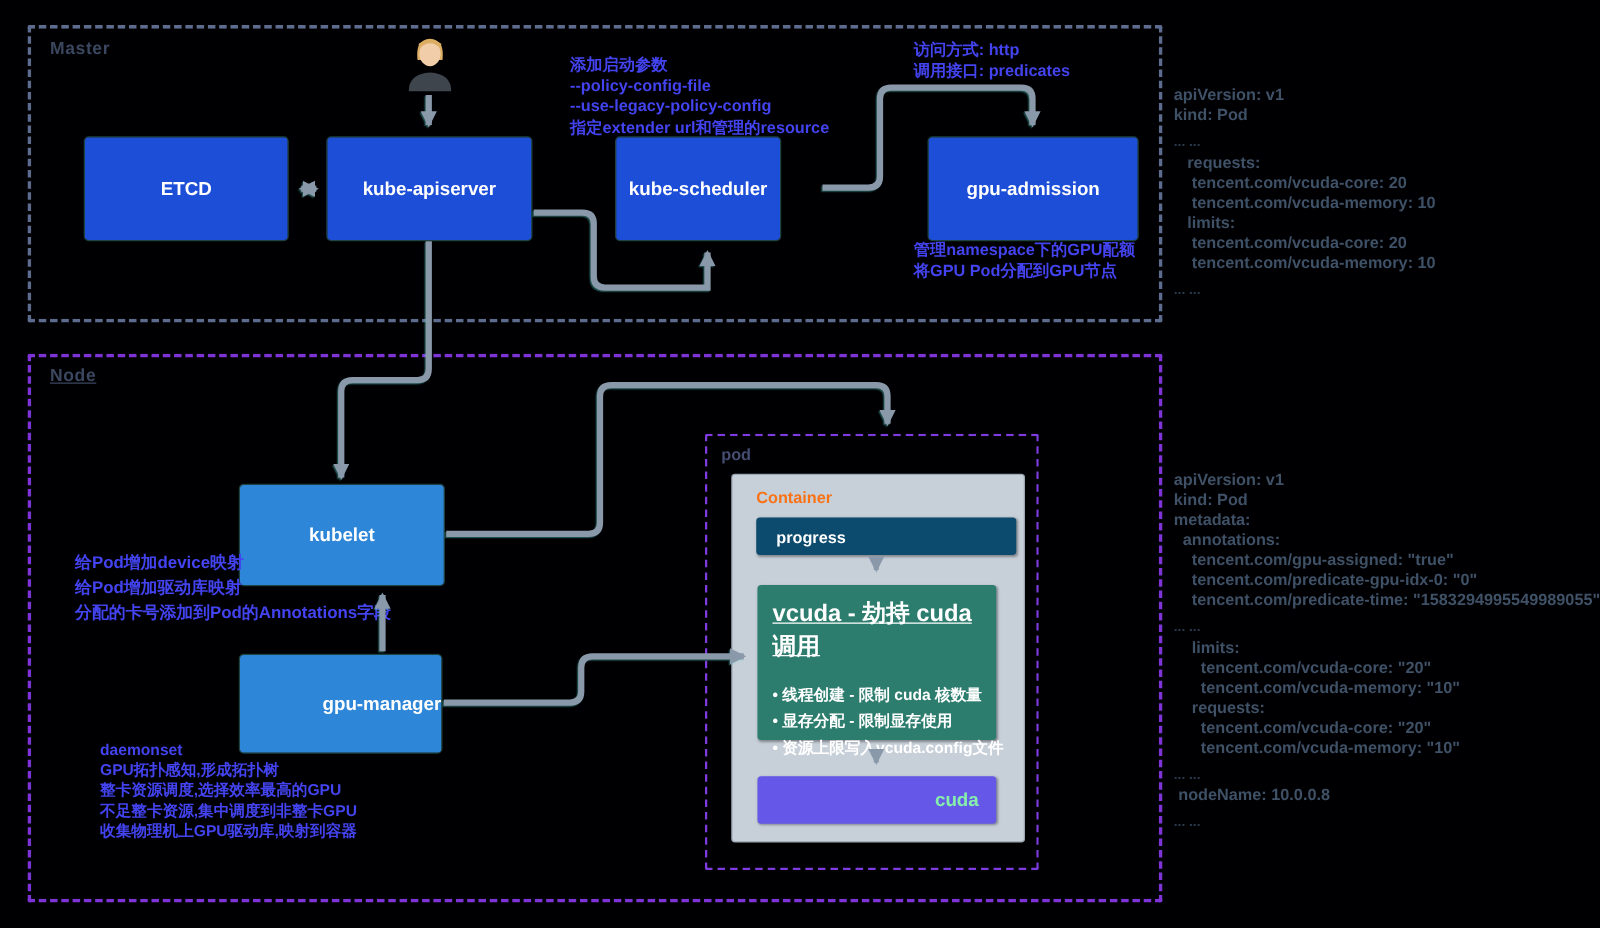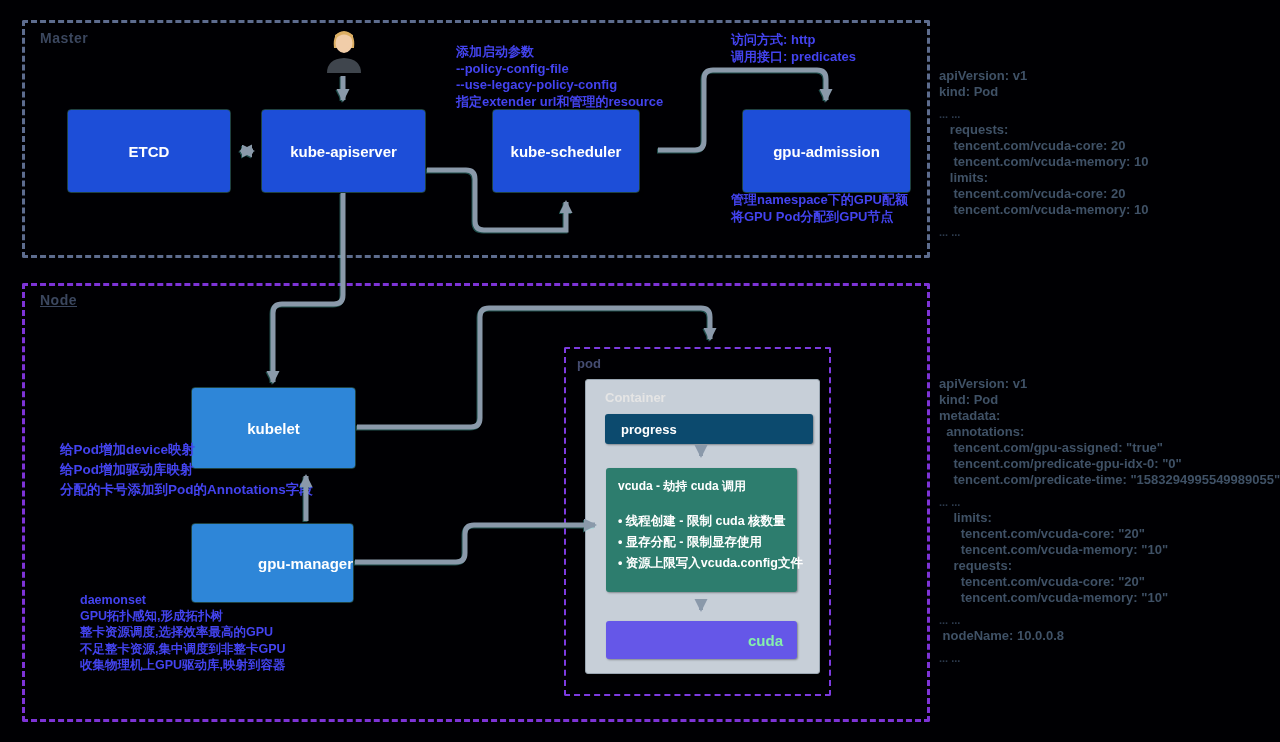--- a/index.html
+++ b/index.html
@@ -14,26 +14,26 @@
   .pod-label{position:absolute;font-size:13px;font-weight:700;color:#454d72;}
   
   .nodebox{position:absolute;display:flex;align-items:center;justify-content:center;
            color:#fff;font-weight:700;font-size:15px;border-radius:3px;
            box-shadow:2px 2px 3px rgba(0,0,0,.5);outline:1px solid rgba(110,235,225,.28);}
   .teal{background:#1d4ed8;justify-content:center;}
   .blue{background:#2e86d8;}
   
   .container-box{position:absolute;background:#c7cfd8;border:1px solid #9aa6b2;border-radius:3px;
                  box-shadow:3px 3px 4px rgba(0,0,0,.55);}
-  .container-title{position:absolute;font-size:13px;font-weight:700;color:#e5e5e5;}
+  .container-title{position:absolute;font-size:13px;font-weight:700;color:#f97316;}
   .progress-box{position:absolute;background:#0c4a6e;border-radius:3px;display:flex;align-items:center;
                 color:#fff;font-weight:700;font-size:13px;padding-left:16px;box-shadow:1px 1px 2px rgba(0,0,0,.35);}
   .vcuda-box{position:absolute;background:#2d7d6e;border-radius:3px;color:#fff;
              box-shadow:1px 1px 2px rgba(0,0,0,.35);padding:10px 12px;box-sizing:border-box;}
-  .vcuda-title{font-size:12px;font-weight:700;margin-bottom:16px;}
+  .vcuda-title{font-size:19px;font-weight:700;margin-bottom:16px;text-decoration:underline;}
   .vx-bullet{font-size:12.5px;font-weight:700;line-height:21px;white-space:nowrap;}
   .vx-bullet::before{content:"• ";}
   .cuda-box{position:absolute;background:#6557e8;border-radius:3px;display:flex;align-items:center;
             justify-content:flex-end;color:#86efac;font-weight:700;font-size:15px;padding-right:14px;
             box-sizing:border-box;box-shadow:1px 1px 2px rgba(0,0,0,.35);}
   
   .note{position:absolute;color:#4343ef;font-weight:700;white-space:nowrap;}
   .note .line{white-space:nowrap;}
   .n13 .line{font-size:13px;line-height:16.5px;}
   .n13b .line{font-size:13.5px;line-height:20px;}
@@ -57,21 +57,21 @@
 
   <div class="zone node" style="left:22px;top:283px;width:902px;height:433px;"></div>
   <div class="zone-label" style="left:40px;top:292px;text-decoration:underline;">Node</div>
 
   <div class="nodebox teal" style="left:68px;top:110px;width:162px;height:82px;">
     <span>ETCD</span>
   </div>
   <div class="nodebox teal" style="left:262px;top:110px;width:163px;height:82px;">
     <span>kube-apiserver</span>
   </div>
-  <div class="nodebox teal" style="left:493px;top:110px;width:146px;height:82px;">
+  <div class="nodebox teal" style="left:493px;top:110px;width:131px;height:82px;">
     <span>kube-scheduler</span>
   </div>
   <div class="nodebox teal" style="left:743px;top:110px;width:167px;height:82px;">
     <span>gpu-admission</span>
   </div>
 
   <svg class="abs" style="left:324px;top:26px;" width="40" height="48" viewBox="0 0 40 48">
     <path d="M10,22 Q8,6 20,5 Q32,6 30,22 L27,22 Q28,10 20,10 Q12,10 13,22 Z" fill="#dcae63"></path>
     <ellipse cx="20" cy="17" rx="8.5" ry="10" fill="#f1cda9"></ellipse>
     <path d="M11,13 Q20,4 29,13 L29,9 Q20,3 11,9 Z" fill="#dcae63"></path>

